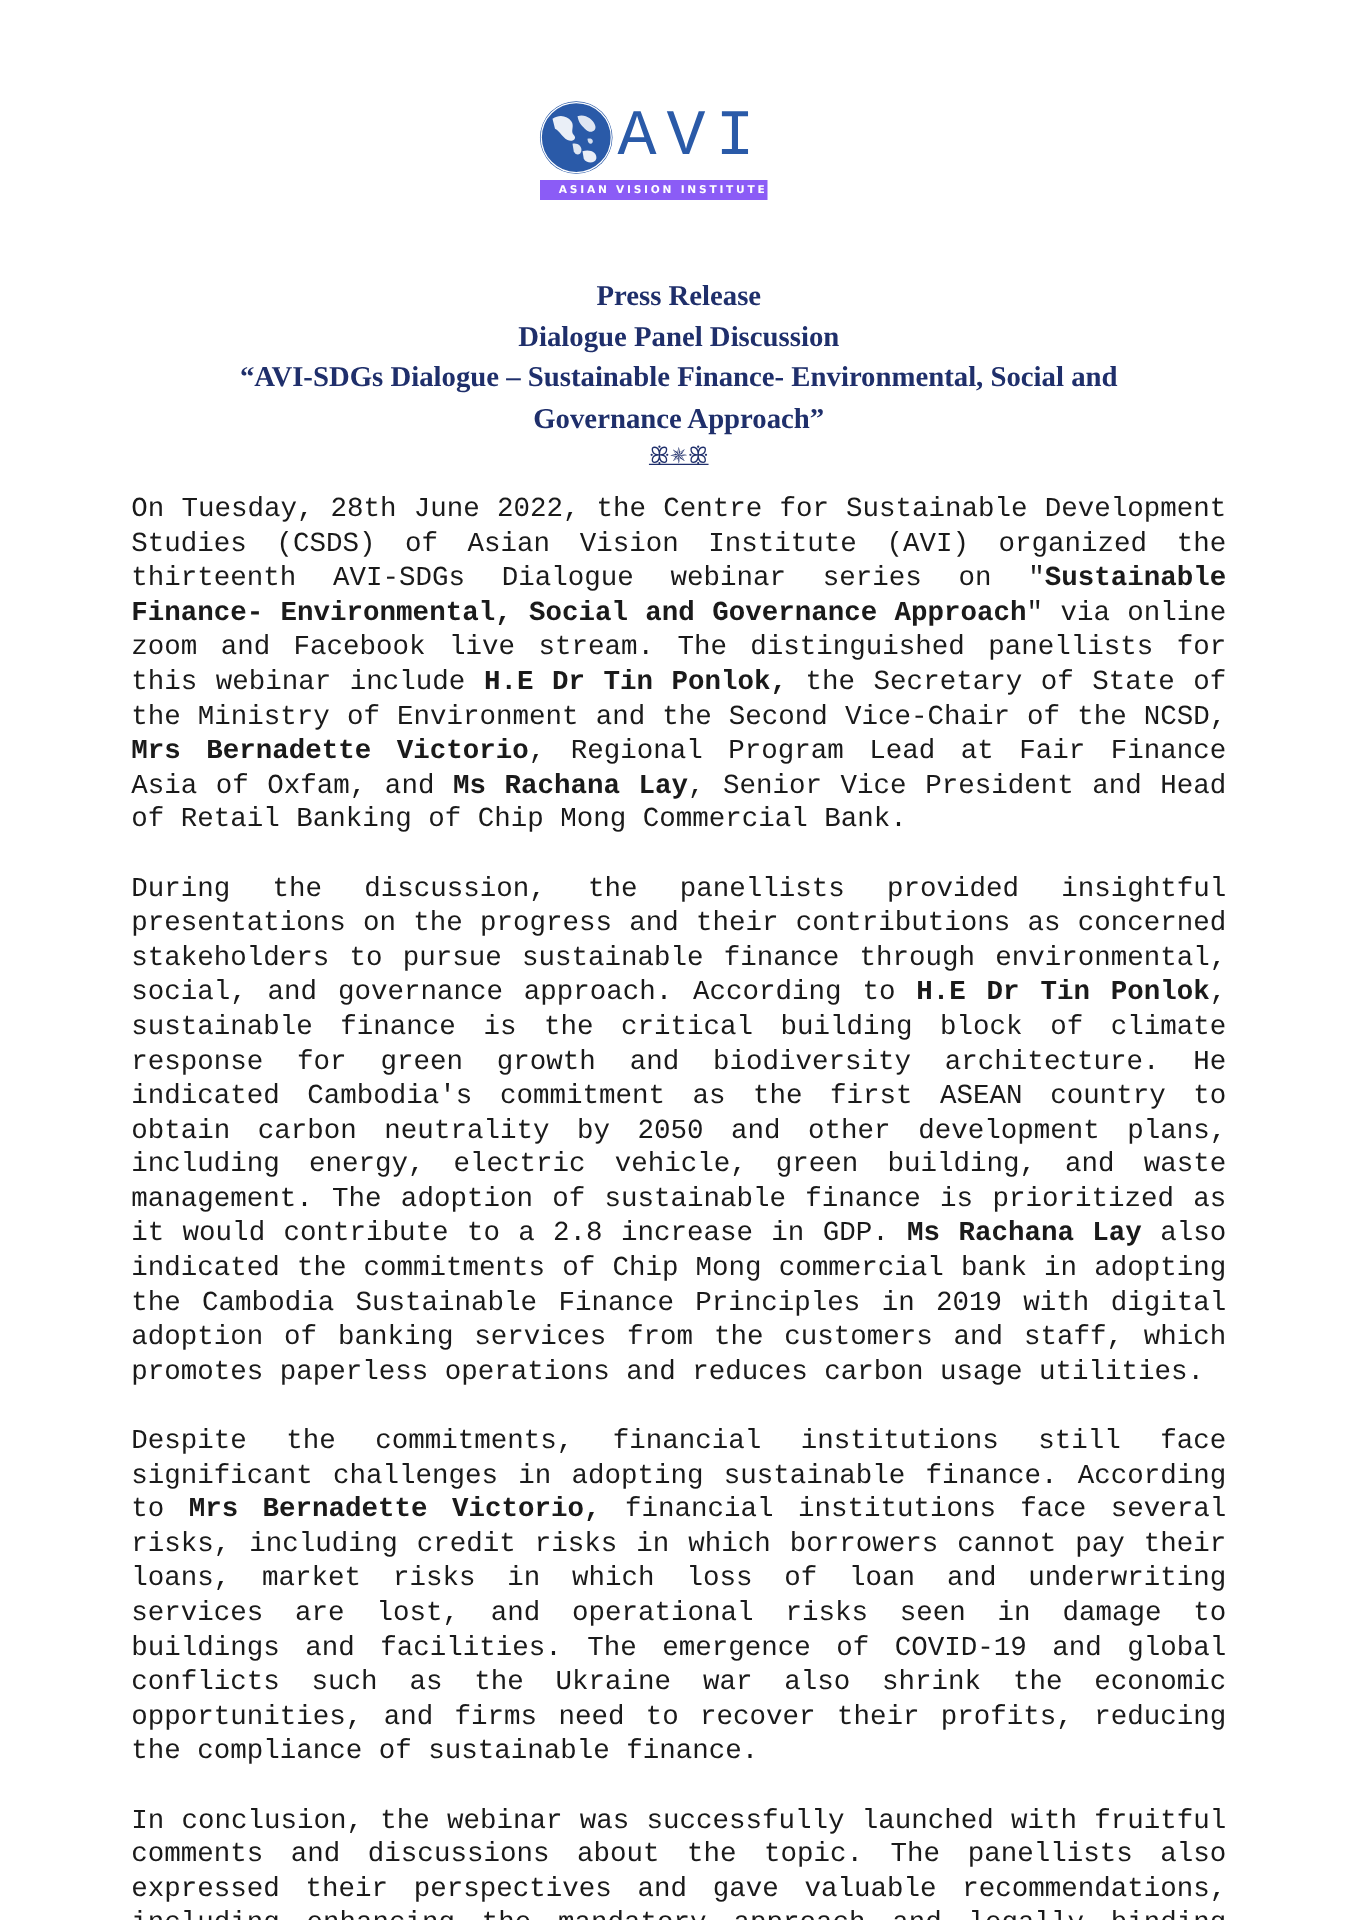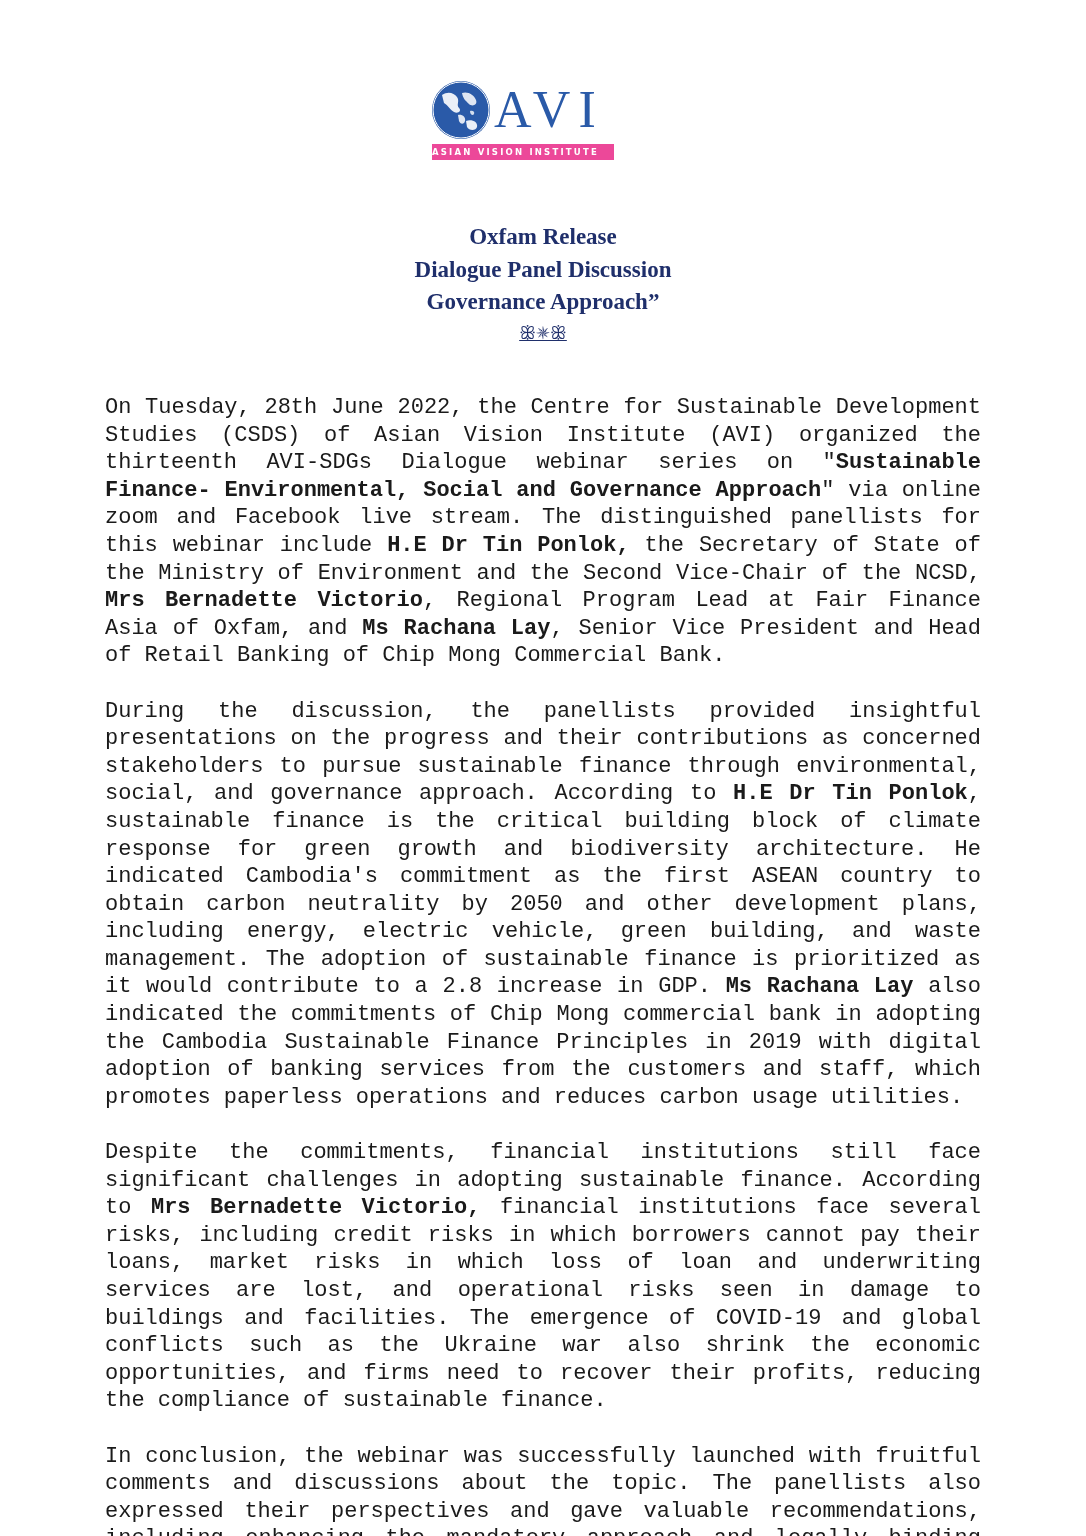--- a/index.html
+++ b/index.html
@@ -2,22 +2,22 @@
 <html><head>
 <meta charset="utf-8">
 <style>
   html, body { margin: 0; padding: 0; background: #ffffff; }
   body { width: 1086px; height: 1536px; position: relative; overflow: hidden; }
   .page { position: absolute; left: 0; top: 0; width: 1086px; height: 1536px; }
   .logo { position: absolute; left: 432px; top: 80px; width: 184px; height: 82px; }
   .logo-row { display: flex; align-items: center; height: 60px; }
   .globe { width: 58px; height: 58px; border-radius: 50%; background: #2a5aa8; position: relative; overflow: hidden; }
   .globe svg { position: absolute; left: 0; top: 0; }
-  .logo-text { font-family: Liberation Serif, serif; color: #2a5aa8; font-size: 52px; letter-spacing: 8px; margin-left: 4px; line-height: 58px; }
-  .logo-bar { margin-top: 4px; background: #ec4899; color: #ffffff; font-family: "DejaVu Sans", sans-serif; font-weight: bold; font-size: 8.5px; letter-spacing: 2.2px; text-align: left; height: 16px; line-height: 16px; width: 182px; }
+  .logo-text { font-family: Liberation Mono, monospace; color: #2a5aa8; font-size: 52px; letter-spacing: 8px; margin-left: 4px; line-height: 58px; }
+  .logo-bar { margin-top: 4px; background: #8b5cf6; color: #ffffff; font-family: "DejaVu Sans", sans-serif; font-weight: bold; font-size: 8.5px; letter-spacing: 2.2px; text-align: right; height: 16px; line-height: 16px; width: 182px; }
   .titles { position: absolute; left: 100px; width: 886px; top: 221px; text-align: center; font-family: "Liberation Serif", serif; font-weight: bold; color: #1f2f6b; font-size: 23px; line-height: 32.5px; }
   .titles div { white-space: nowrap; }
   .ornament { font-family: "DejaVu Serif", serif; font-size: 18px; color: #1f2f6b; line-height: 28px; font-weight: normal; text-decoration: underline; }
   .body-text { position: absolute; left: 105px; width: 876px; font-family: Liberation Mono, monospace; color: #1a1a1a; font-size: 22px; line-height: 27.6px; text-align: justify; }
   .body-text p { margin: 0 0 27.6px 0; }
   b { font-weight: bold; }
 </style>
 </head>
 <body>
 
@@ -34,22 +34,23 @@
           <path d="M34 40 C40 38 46 41 45 46 C44 50 37 50 35 46 Z" fill="#ffffff" opacity="0.9"></path>
           <path d="M38 30 C41 29 43 31 42 33 C41 35 38 34 38 30 Z" fill="#ffffff" opacity="0.8"></path>
         </svg>
       </div>
       <span class="logo-text">AVI</span>
     </div>
     <div class="logo-bar">ASIAN VISION INSTITUTE</div>
   </div>
 
   <div class="titles">
-    <div>Oxfam Release</div>
+    <div>Press Release</div>
     <div>Dialogue Panel Discussion</div>
+    <div>“AVI-SDGs Dialogue – Sustainable Finance- Environmental, Social and</div>
     <div>Governance Approach”</div>
     <div class="ornament">ꕥ✵ꕥ</div>
   </div>
 
   <div class="body-text" style="top:394px;">
     <p><span>On Tuesday, 28th June 2022, the Centre for Sustainable Development Studies (CSDS) of Asian Vision Institute (AVI) organized the thirteenth AVI-SDGs Dialogue webinar series on "</span><b>Sustainable Finance- Environmental, Social and Governance Approach</b><span>" via online zoom and Facebook live stream. The distinguished panellists for this webinar include </span><b>H.E Dr Tin Ponlok,</b><span> the Secretary of State of the Ministry of Environment and the Second Vice-Chair of the NCSD, </span><b>Mrs Bernadette Victorio</b><span>, Regional Program Lead at Fair Finance Asia of Oxfam, and </span><b>Ms Rachana Lay</b><span>, Senior Vice President and Head of Retail Banking of Chip Mong Commercial Bank.</span></p>
 
     <p><span>During the discussion, the panellists provided insightful presentations on the progress and their contributions as concerned stakeholders to pursue sustainable finance through environmental, social, and governance approach. According to </span><b>H.E Dr Tin Ponlok</b><span>, sustainable finance is the critical building block of climate response for green growth and biodiversity architecture. He indicated Cambodia's commitment as the first ASEAN country to obtain carbon neutrality by 2050 and other development plans, including energy, electric vehicle, green building, and waste management. The adoption of sustainable finance is prioritized as it would contribute to a 2.8 increase in GDP. </span><b>Ms Rachana Lay</b><span> also indicated the commitments of Chip Mong commercial bank in adopting the Cambodia Sustainable Finance Principles in 2019 with digital adoption of banking services from the customers and staff, which promotes paperless operations and reduces carbon usage utilities.</span></p>
 
     <p><span>Despite the commitments, financial institutions still face significant challenges in adopting sustainable finance. According to </span><b>Mrs Bernadette Victorio,</b><span> financial institutions face several risks, including credit risks in which borrowers cannot pay their loans, market risks in which loss of loan and underwriting services are lost, and operational risks seen in damage to buildings and facilities. The emergence of COVID-19 and global conflicts such as the Ukraine war also shrink the economic opportunities, and firms need to recover their profits, reducing the compliance of sustainable finance.</span></p>

